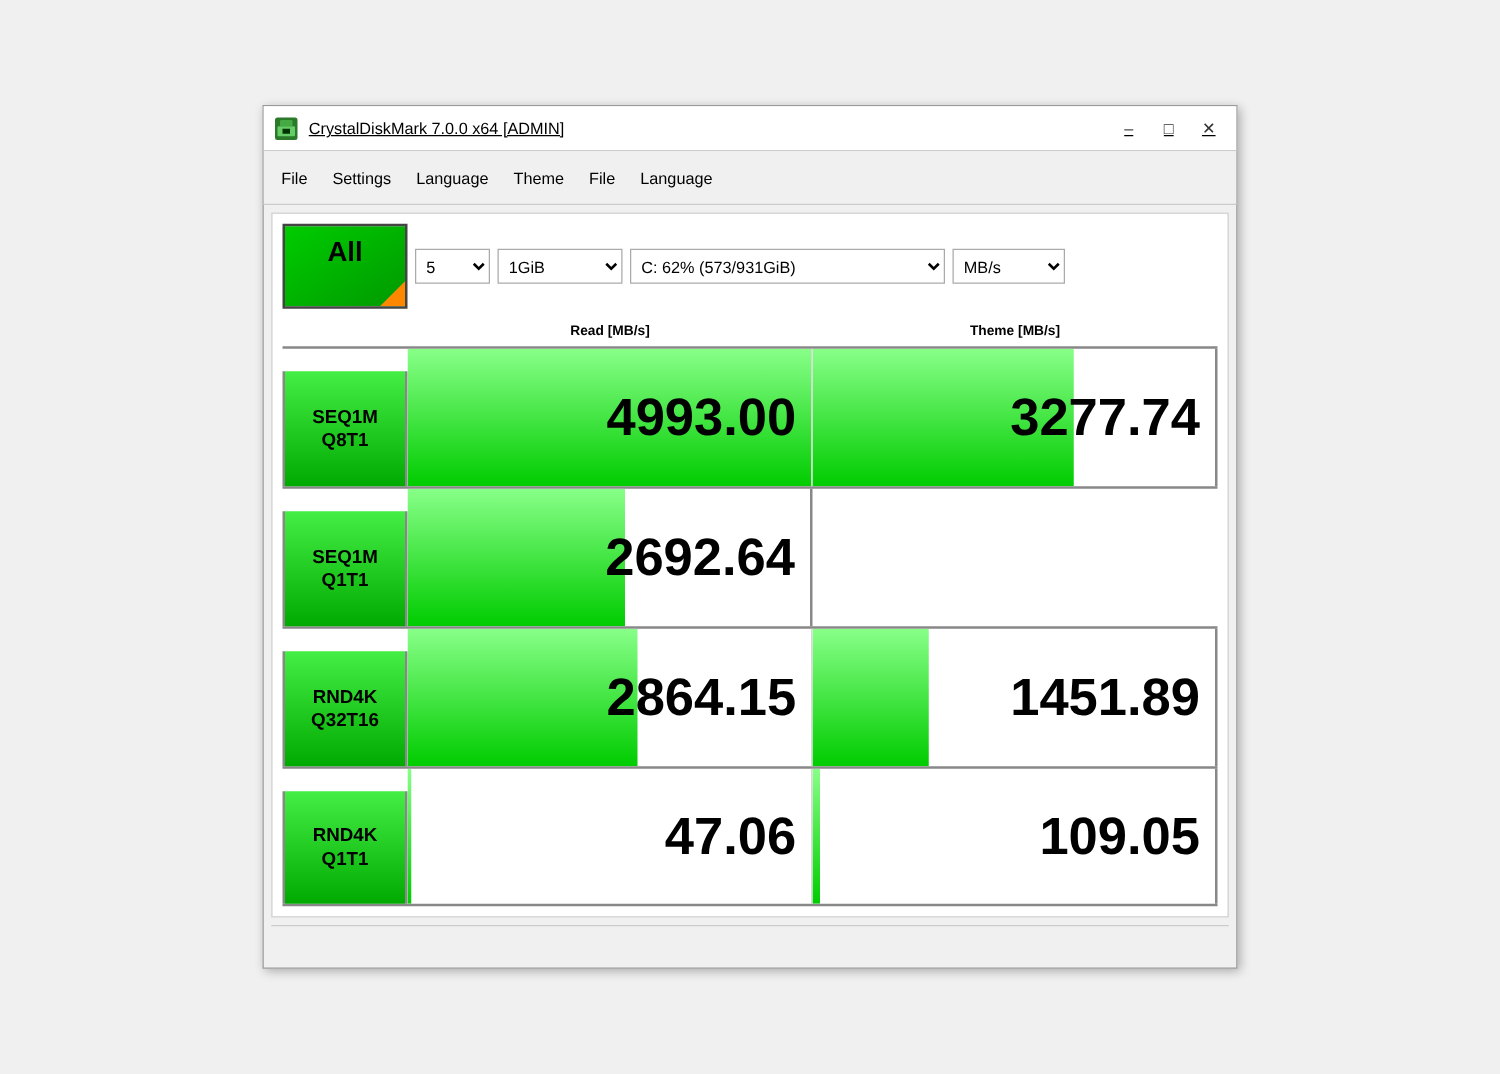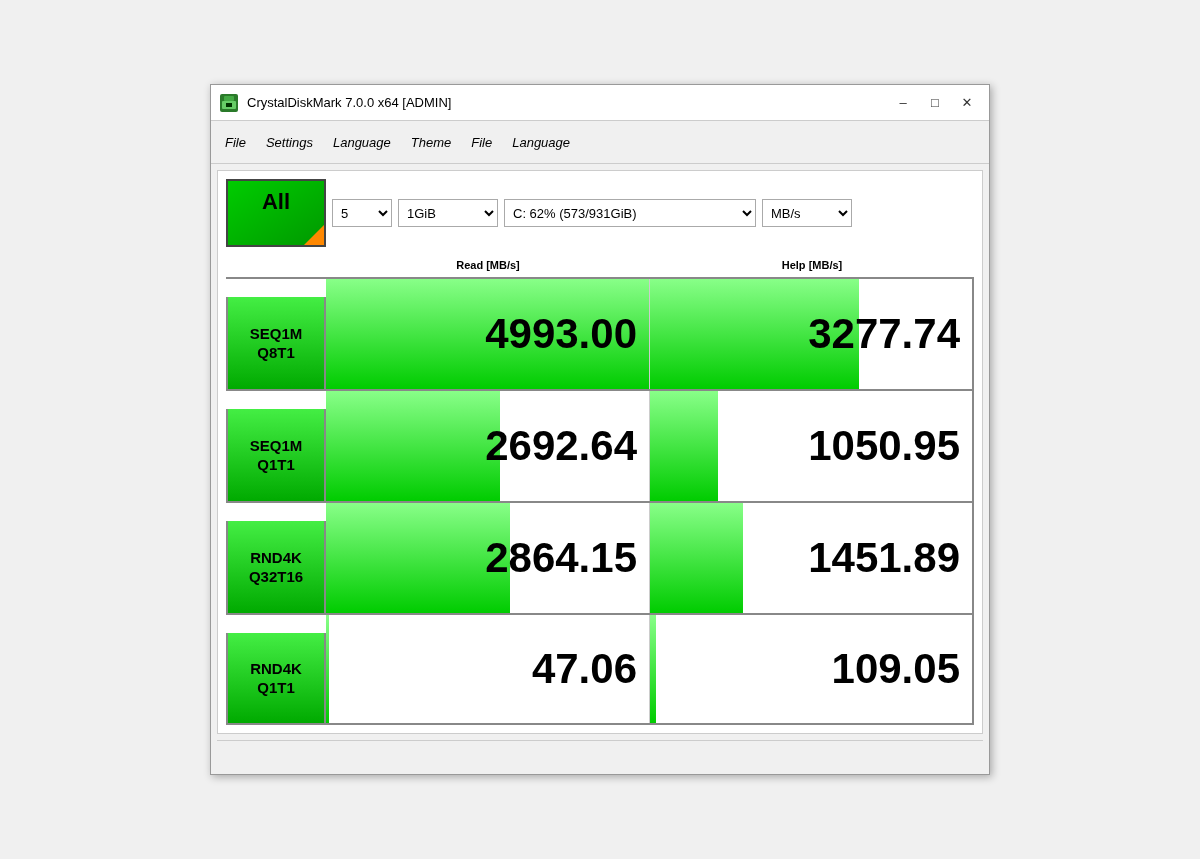--- a/index.html
+++ b/index.html
@@ -22,20 +22,21 @@
 
     
     .title-bar {
       background: #ffffff;
       display: flex;
       align-items: center;
       justify-content: space-between;
       padding: 6px 8px;
       border-bottom: 1px solid #ccc;
       height: 36px;
+      text-decoration: underline;
     }
     .title-bar-left {
       display: flex;
       align-items: center;
       gap: 8px;
     }
     .app-icon {
       width: 20px;
       height: 20px;
     }
@@ -62,21 +63,20 @@
     }
 
     
     .menu-bar {
       background: #f0f0f0;
       display: flex;
       align-items: center;
       padding: 2px 4px;
       border-bottom: 1px solid #ccc;
       height: 43px;
-      font-style: italic;
     }
     .menu-item {
       padding: 4px 10px;
       font-size: 13px;
       cursor: pointer;
       color: #000;
     }
 
     
     .main-content {
@@ -255,21 +255,21 @@
         <option>C: 62% (573/931GiB)</option>
       </select>
       <select class="select-box select-unit">
         <option>MB/s</option>
       </select>
     </div>
 
     <div class="headers-row">
       <div></div>
       <div class="header-cell">Read [MB/s]</div>
-      <div class="header-cell">Help [MB/s]</div>
+      <div class="header-cell">Theme [MB/s]</div>
     </div>
 
     <div id="rows-container">
         <div class="data-row">
       <div class="label-cell">
         SEQ1M<br>Q8T1
       </div>
       <div class="value-cell">
         <div class="bar-bg" style="width:100%"></div>
         <span class="value-text">4993.00</span>
@@ -280,24 +280,20 @@
       </div>
     </div>
         <div class="data-row">
       <div class="label-cell">
         SEQ1M<br>Q1T1
       </div>
       <div class="value-cell">
         <div class="bar-bg" style="width:54%"></div>
         <span class="value-text">2692.64</span>
       </div>
-      <div class="value-cell">
-        <div class="bar-bg" style="width:21%"></div>
-        <span class="value-text">1050.95</span>
-      </div>
     </div>
         <div class="data-row">
       <div class="label-cell">
         RND4K<br>Q32T16
       </div>
       <div class="value-cell">
         <div class="bar-bg" style="width:57%"></div>
         <span class="value-text">2864.15</span>
       </div>
       <div class="value-cell">

